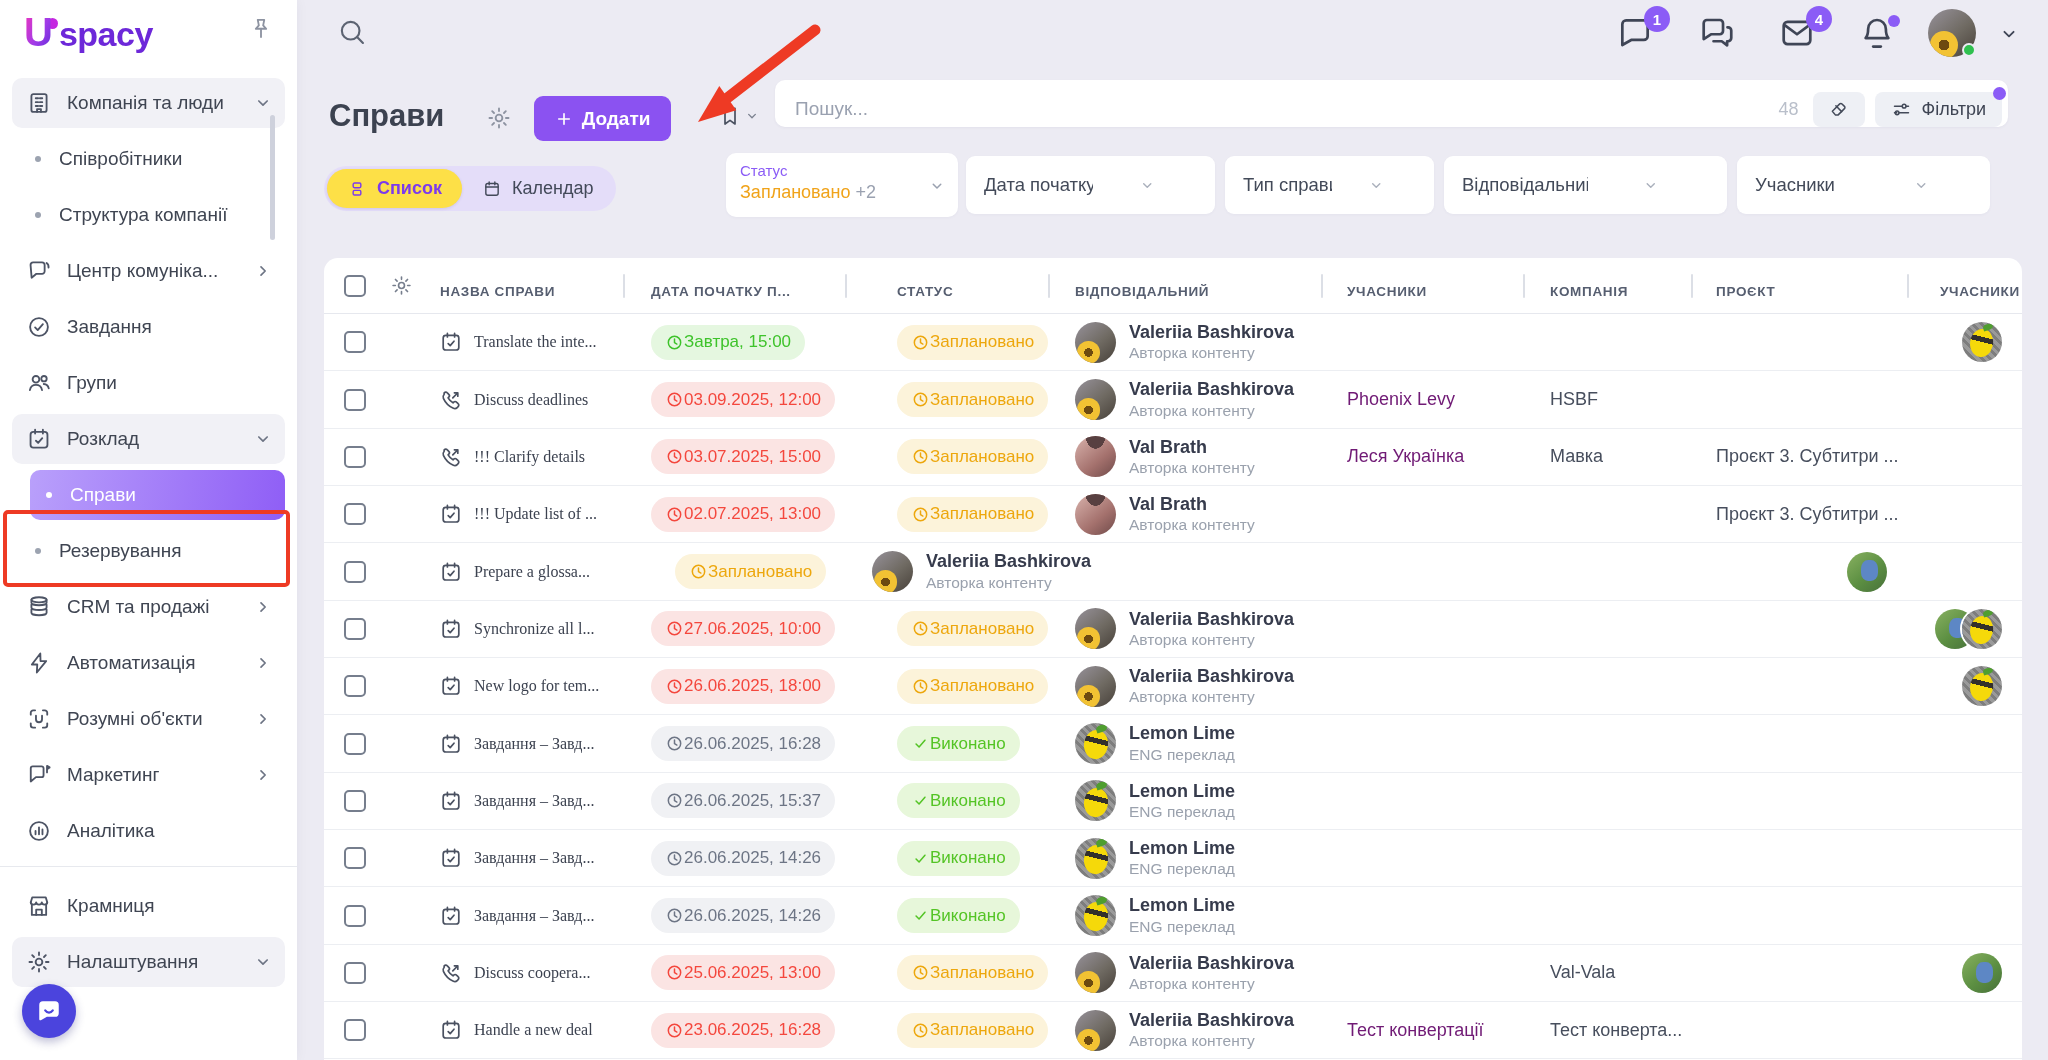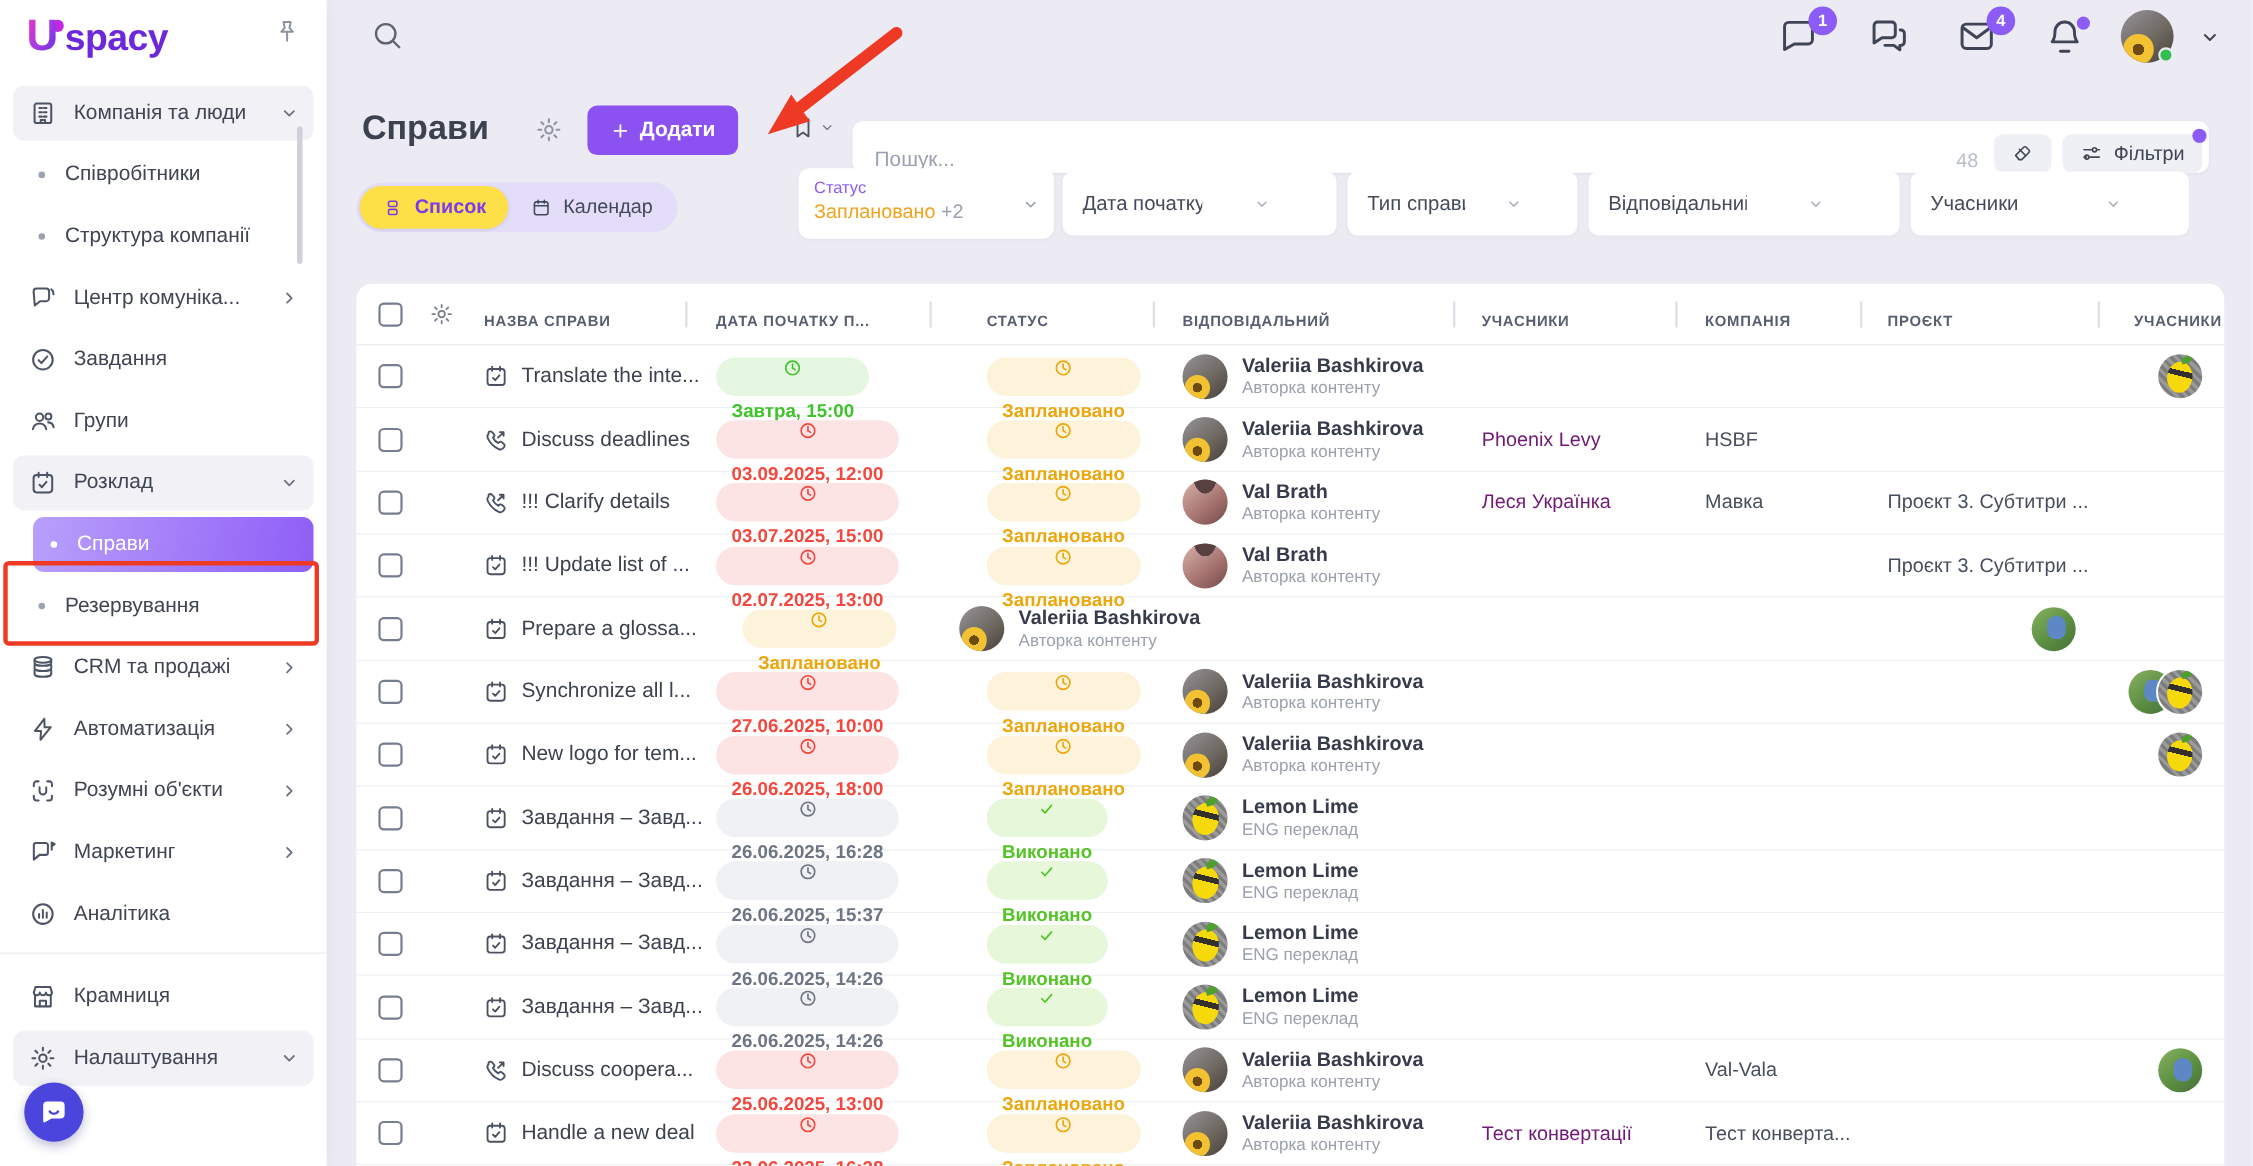--- a/index.html
+++ b/index.html
@@ -66,22 +66,22 @@
   #page-title { position:absolute; left:329px; top:98px; font-size:31px; font-weight:600; color:#3c4250; }
   #title-gear { position:absolute; left:486px; top:105px; width:26px; height:26px; color:#8d93a1; cursor:pointer; }
   #add-btn { position:absolute; left:534px; top:96px; width:137px; height:45px; border:none; border-radius:9px;
     background:#8b52f1; color:#fff; font-size:19px; font-weight:600; font-family:inherit;
     display:flex; align-items:center; justify-content:center; gap:9px; cursor:pointer; }
   #add-btn .icon { width:18px; height:18px; }
   #bookmark-ctl { position:absolute; left:718px; top:104px; display:flex; align-items:center; gap:2px; color:#4a5160; cursor:pointer; }
   #bookmark-ctl .bm { width:24px; height:24px; }
   #bookmark-ctl .cv { width:16px; height:16px; color:#7b818f; }
 
-  #search-bar { position:absolute; left:775px; top:110px; width:1233px; height:47px; background:#fff; border-radius:10px;
-    display:flex; align-items:flex-end; box-shadow:0 1px 3px rgba(50,50,90,.05); padding:11px 6px 0 20px; }
+  #search-bar { position:absolute; left:775px; top:80px; width:1233px; height:47px; background:#fff; border-radius:10px;
+    display:flex; align-items:center; box-shadow:0 1px 3px rgba(50,50,90,.05); padding:11px 6px 0 20px; }
   #search-input { flex:1; border:none; outline:none; font-size:19px; color:#3e4453; font-family:inherit; background:transparent; }
   #search-input::placeholder { color:#9aa1b0; }
   #search-count { font-size:18px; color:#b9bfca; margin-right:14px; }
   #eraser-btn { width:52px; height:35px; border-radius:8px; background:#eef0f5; display:flex; align-items:center; justify-content:center; color:#434a59; cursor:pointer; margin-right:10px; }
   #eraser-btn .icon { width:21px; height:21px; }
   #filters-btn { position:relative; height:35px; border-radius:8px; background:#eef0f5; display:flex; align-items:center; gap:10px; padding:0 16px; cursor:pointer; }
   #filters-btn .icon { width:21px; height:21px; color:#434a59; }
   #filters-btn span { font-size:18px; color:#3e4453; }
   #filters-dot { position:absolute; right:-4px; top:-5px; width:13px; height:13px; border-radius:50%; background:#8b5cf6; }
 
@@ -109,33 +109,33 @@
   .hcell { position:relative; display:flex; align-items:center; height:100%; font-size:13.5px; font-weight:700; letter-spacing:.05em; color:#565e70; white-space:nowrap; }
   .hcell.hdiv::before { content:""; position:absolute; left:0; top:16px; width:2px; height:24px; background:#dcdfe6; border-radius:1px; }
   .cb { width:22px; height:22px; border:2px solid #767e8d; border-radius:5px; background:#fff; cursor:pointer; flex:none; }
   #thead .c0 { padding-left:20px; }
   #thead .c1 .icon { width:23px; height:23px; color:#767e8d; margin-right:27px; cursor:pointer; }
   .hlabel { overflow:visible;margin-top:12px; }
 
   .trow { height:57.35px; border-bottom:1px solid #eceef2; }
   .tcell { display:flex; align-items:center; height:100%; overflow:visible; white-space:nowrap; }
   .c0 { padding-left:20px; }
-  .cell-name { padding-left:49px; gap:11px; font-size:19px; color:#3c4250; cursor:pointer; }
+  .cell-name { padding-left:49px; gap:11px; font-size:16px; color:#3c4250; cursor:pointer;font-family:Liberation Serif, serif; }
   .cell-name .icon { width:24px; height:24px; color:#4a5161; }
   .cell-date { padding-left:28px; }
   .cell-status { padding-left:52px; }
   .cell-resp { padding-left:27px; gap:13px; }
   .cell-contact { padding-left:26px; font-size:18px; color:#701a75; }
   .cell-company { padding-left:27px; font-size:18px; color:#474e5d; }
   .cell-project { padding-left:25px; font-size:18px; color:#474e5d; }
   .cell-part { justify-content:flex-end; padding-right:20px; }
   .cell-part .av { width:40px; height:40px; box-shadow:0 0 0 2px #fff; }
   .cell-part .av + .av { margin-left:-13px; }
 
-  .pill { display:inline-flex; align-items:center; gap:20px; height:35px; padding:0 14px; border-radius:18px; font-size:17px; font-weight:700; white-space:nowrap;flex-direction:column; }
+  .pill { display:inline-flex; align-items:center; gap:0; height:35px; padding:0 14px; border-radius:18px; font-size:17px; font-weight:400; white-space:nowrap; }
   .pill .icon { width:19px; height:19px; }
   .tone-green { background:#e5f7e0; color:#3ec32b; }
   .tone-red { background:#fbe4e3; color:#f4473d; }
   .tone-gray { background:#f0f1f4; color:#6d7585; }
   .tone-planned { background:#fcf3da; color:#eda70d; }
   .tone-done { background:#e7f7da; color:#54c425; }
 
   .resp-av { width:41px; height:41px; }
   .resp-name { font-size:18px; font-weight:600; color:#363b4c; line-height:1.25; }
   .resp-role { font-size:15.5px; color:#9aa1ad; line-height:1.3; }

